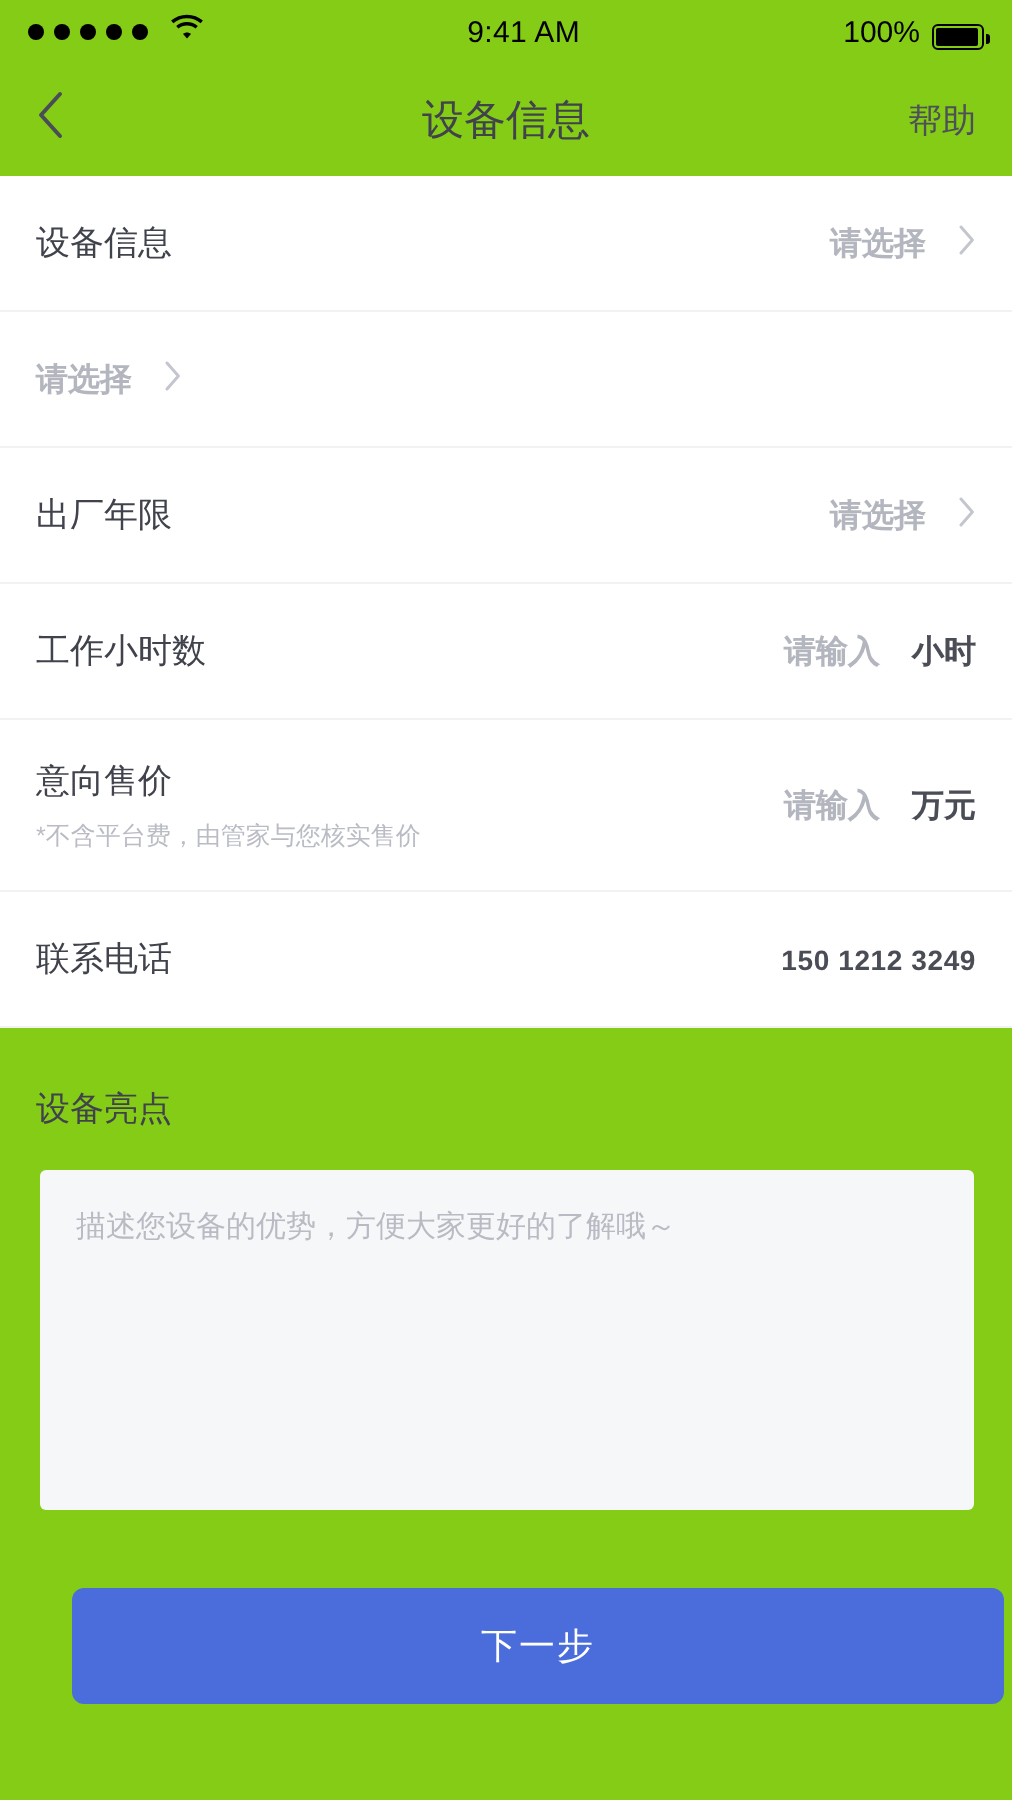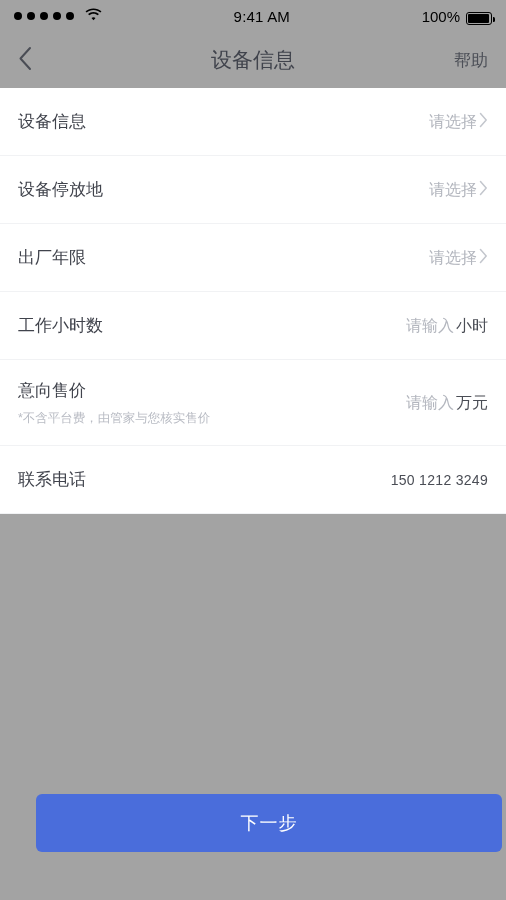--- a/index.html
+++ b/index.html
@@ -3,21 +3,21 @@
 <meta charset="utf-8">
 <style>
   * { margin:0; padding:0; box-sizing:border-box; }
   html, body {
     width:506px; height:900px;
     background:#ffffff;
     font-family:"Liberation Sans", "DejaVu Sans", sans-serif;
     -webkit-font-smoothing:antialiased;
     overflow:hidden;
   }
-  #app { position:relative; width:506px; height:900px; background:#a3a3a3; }
+  #app { position:relative; width:506px; height:900px; background:#84cc16; }
 
   
   .statusbar{
     position:absolute; top:0; left:0; width:506px; height:32px;
     display:flex; align-items:center; padding:0 14px;
   }
   .sb-left{ display:flex; align-items:center; gap:5px; }
   .sig-dots{ display:flex; align-items:center; gap:5px; }
   .sig-dot{ width:8px; height:8px; border-radius:50%; background:#000; display:block; }
   .wifi{ margin-left:6px; display:block; }
@@ -48,21 +48,21 @@
     position:relative; display:flex; align-items:center;
     padding:0 18px; min-height:68px; background:#fff;
   }
   .row::after{
     content:""; position:absolute; left:0; right:0; bottom:0;
     height:1px; background:#f1f2f4;
   }
   .row-label-wrap{ display:flex; flex-direction:column; justify-content:center; flex:1; }
   .row-label{ font-size:17px; color:#40434c; line-height:1.35; }
   .row-sub{ font-size:12.5px; color:#b9bcc4; margin-top:7px; line-height:1.3; }
-  .row-right{ display:flex; align-items:center; gap:2px; flex-shrink:0; }
+  .row-right{ display:flex; align-items:center; gap:16px; flex-shrink:0;font-weight:bold; }
   .row-value{ font-size:16px; color:#b3b6be; }
   .row-value.dark{ color:#4a4d55; font-size:14px; letter-spacing:.3px; }
   .row-unit{ font-size:16px; color:#4a4d55; }
   .chev{ display:block; }
   .row.tall{ min-height:86px; }
 
   
   .hl-section{ position:absolute; top:525px; left:0; width:506px; }
   .hl-title{ font-size:17px; color:#40434c; padding:0 18px; line-height:1; margin-top:21px; }
   .hl-box{
@@ -134,23 +134,20 @@
         <span class="row-value">请选择</span>
         <span class="chev">
           <svg width="9" height="16" viewBox="0 0 9 16">
               <polyline points="1.5,1.5 7.2,8 1.5,14.5" fill="none" stroke="#c3c6cd" stroke-width="1.5" stroke-linecap="round" stroke-linejoin="round"></polyline>
             </svg>
         </span>
       </div>
     </div>
 
     <div class="row">
-      <div class="row-label-wrap">
-        <span class="row-label">设备停放地</span>
-      </div>
       <div class="row-right">
         <span class="row-value">请选择</span>
         <span class="chev">
           <svg width="9" height="16" viewBox="0 0 9 16">
               <polyline points="1.5,1.5 7.2,8 1.5,14.5" fill="none" stroke="#c3c6cd" stroke-width="1.5" stroke-linecap="round" stroke-linejoin="round"></polyline>
             </svg>
         </span>
       </div>
     </div>
 
@@ -193,18 +190,24 @@
       <div class="row-label-wrap">
         <span class="row-label">联系电话</span>
       </div>
       <div class="row-right">
         <span class="row-value dark">150 1212 3249</span>
       </div>
     </div>
 
   </div>
 
+  <div class="hl-section">
+    <div class="hl-title">设备亮点</div>
+    <div class="hl-box">
+      <div class="hl-placeholder">描述您设备的优势，方便大家更好的了解哦～</div>
+    </div>
+  </div>
 
   <div class="submit-wrap">
     <button class="submit-btn">下一步</button>
   </div>
 
 </div>
 
 </body></html>

